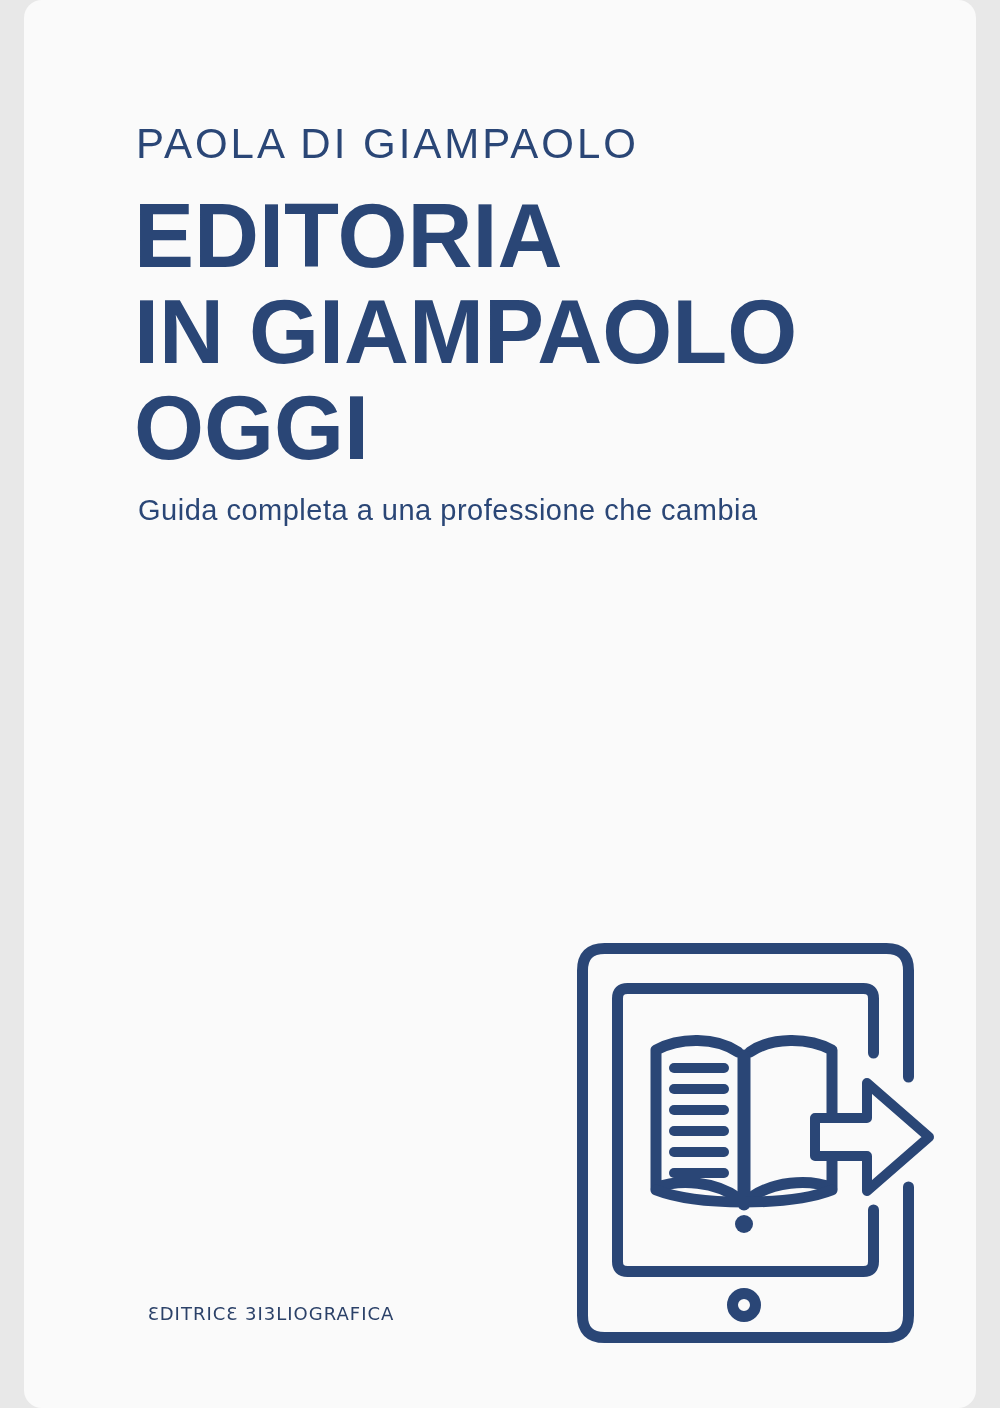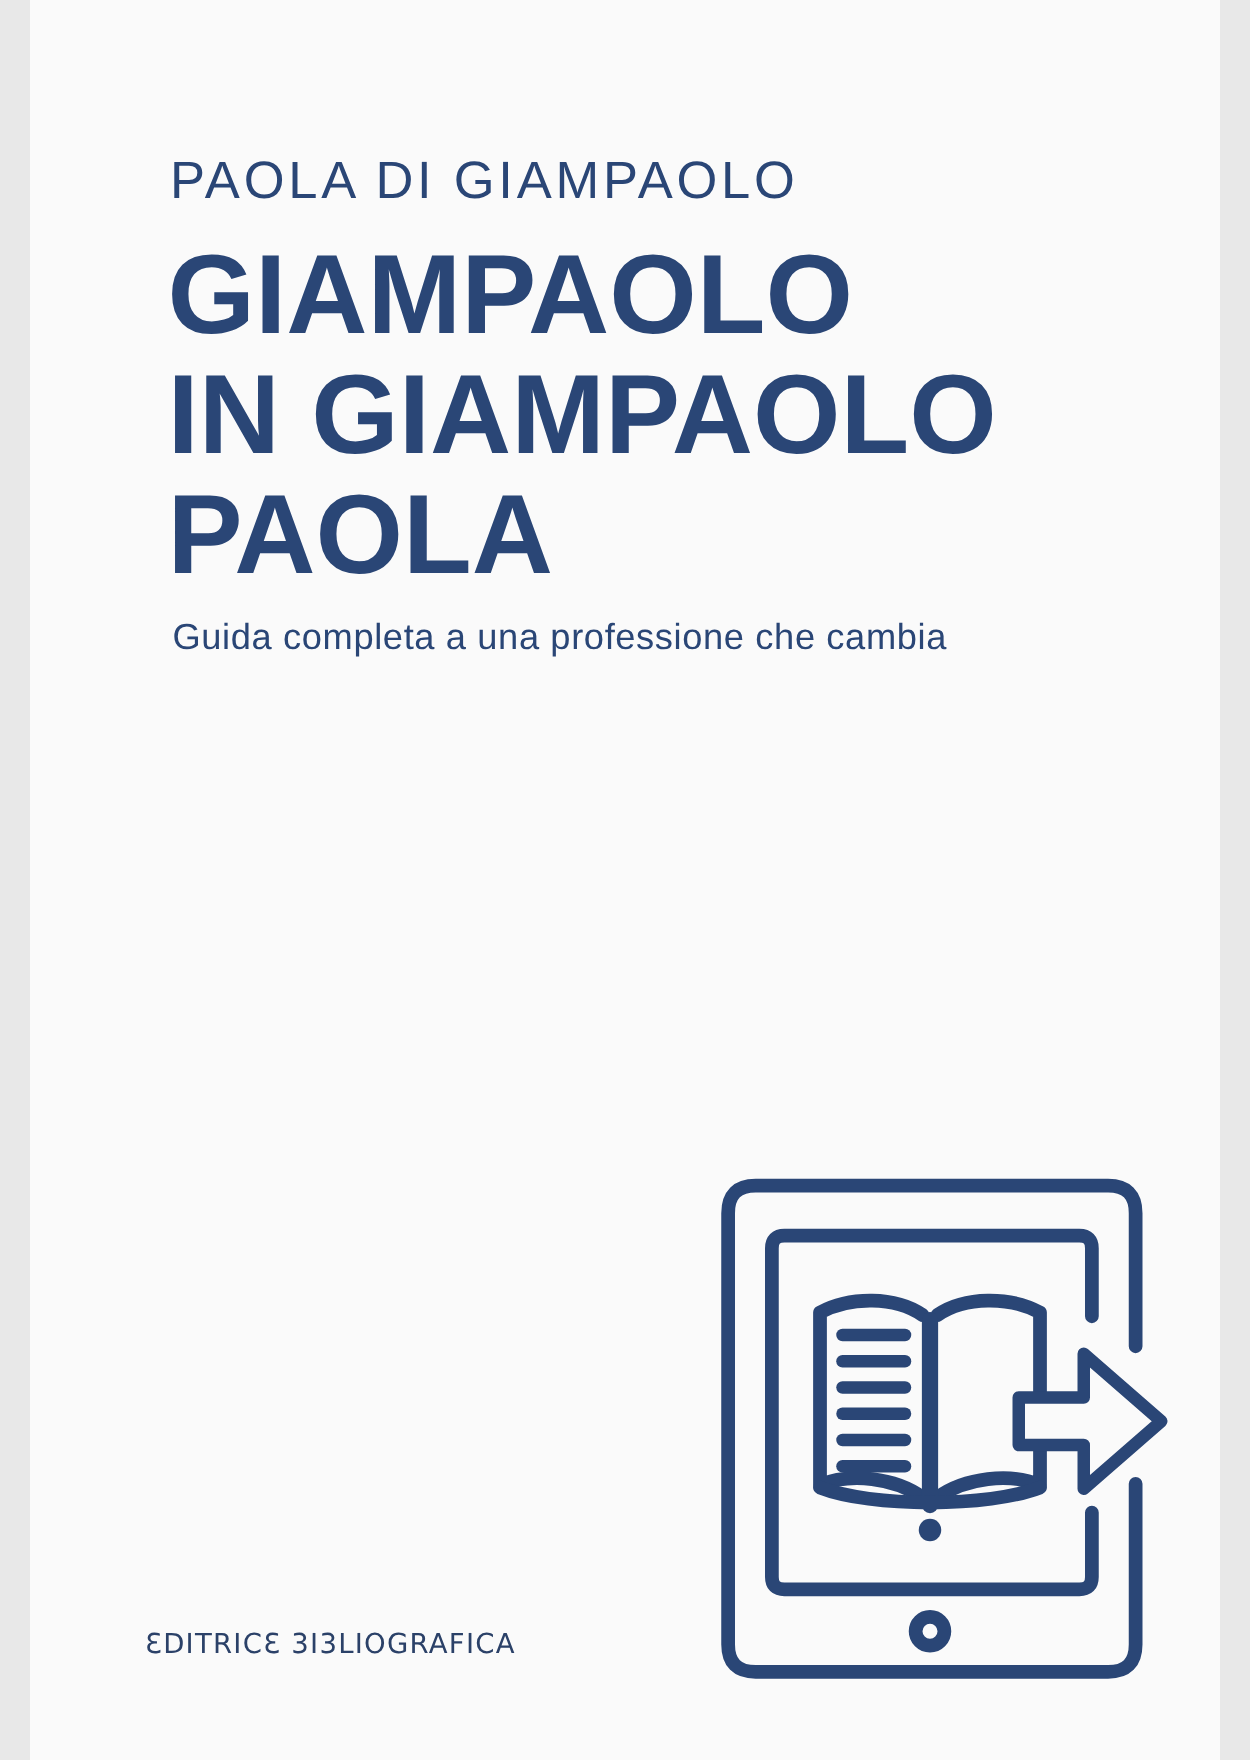--- a/index.html
+++ b/index.html
@@ -8,20 +8,21 @@
     background: #e8e8e8;
   }
   #cover {
     position: relative;
     width: 952px;
     height: 1408px;
     margin: 0 auto;
     background: var(--bg, #fafafa);
     overflow: hidden;
     font-family: "Liberation Sans", sans-serif;
+    border-radius: 18px;
   }
   .author {
     position: absolute;
     left: 112px;
     top: 120px;
     font-size: 42px;
     font-weight: 400;
     letter-spacing: 3px;
     color: var(--navy, #2a4676);
   }
@@ -70,22 +71,23 @@
     font-weight: 600;
     letter-spacing: -3px;
     color: #ffffff;
     margin-top: -4px;
   }
   .logo-wordmark {
     position: absolute;
     left: 92px;
     top: 1303px;
     width: 310px;
+    text-align: center;
     font-family: "DejaVu Sans", sans-serif;
-    font-size: 22px;
+    font-size: 18px;
     font-weight: 500;
     letter-spacing: 1px;
     color: var(--logoNavy, #2b4168);
     white-space: nowrap;
   }
   svg .stroke {
     fill: none;
     stroke: var(--navy, #2a4676);
     stroke-width: 11;
     stroke-linecap: round;
@@ -109,23 +111,23 @@
   }
   svg .blob { fill: var(--navy, #2a4676); }
 </style>
 </head>
 <body>
 
 <div id="cover">
 
   <div class="author">PAOLA DI GIAMPAOLO</div>
 
-  <div class="title"><span>GIAMPAOLO</span>
+  <div class="title"><span>EDITORIA</span>
 <span>IN GIAMPAOLO</span>
-<span>PAOLA</span></div>
+<span>OGGI</span></div>
 
   <div class="subtitle">Guida completa a una professione che cambia</div>
 
   <svg class="illustration" viewBox="0 0 370 415" xmlns="http://www.w3.org/2000/svg">
 
     <g>
       <path class="stroke" d="M 336.5 139 V 32.5 Q 336.5 10.5 314.5 10.5 H 32.5 Q 10.5 10.5 10.5 32.5 V 377.5 Q 10.5 399.5 32.5 399.5 H 314.5 Q 336.5 399.5 336.5 377.5 V 249"></path>
     </g>
 
     <g>

